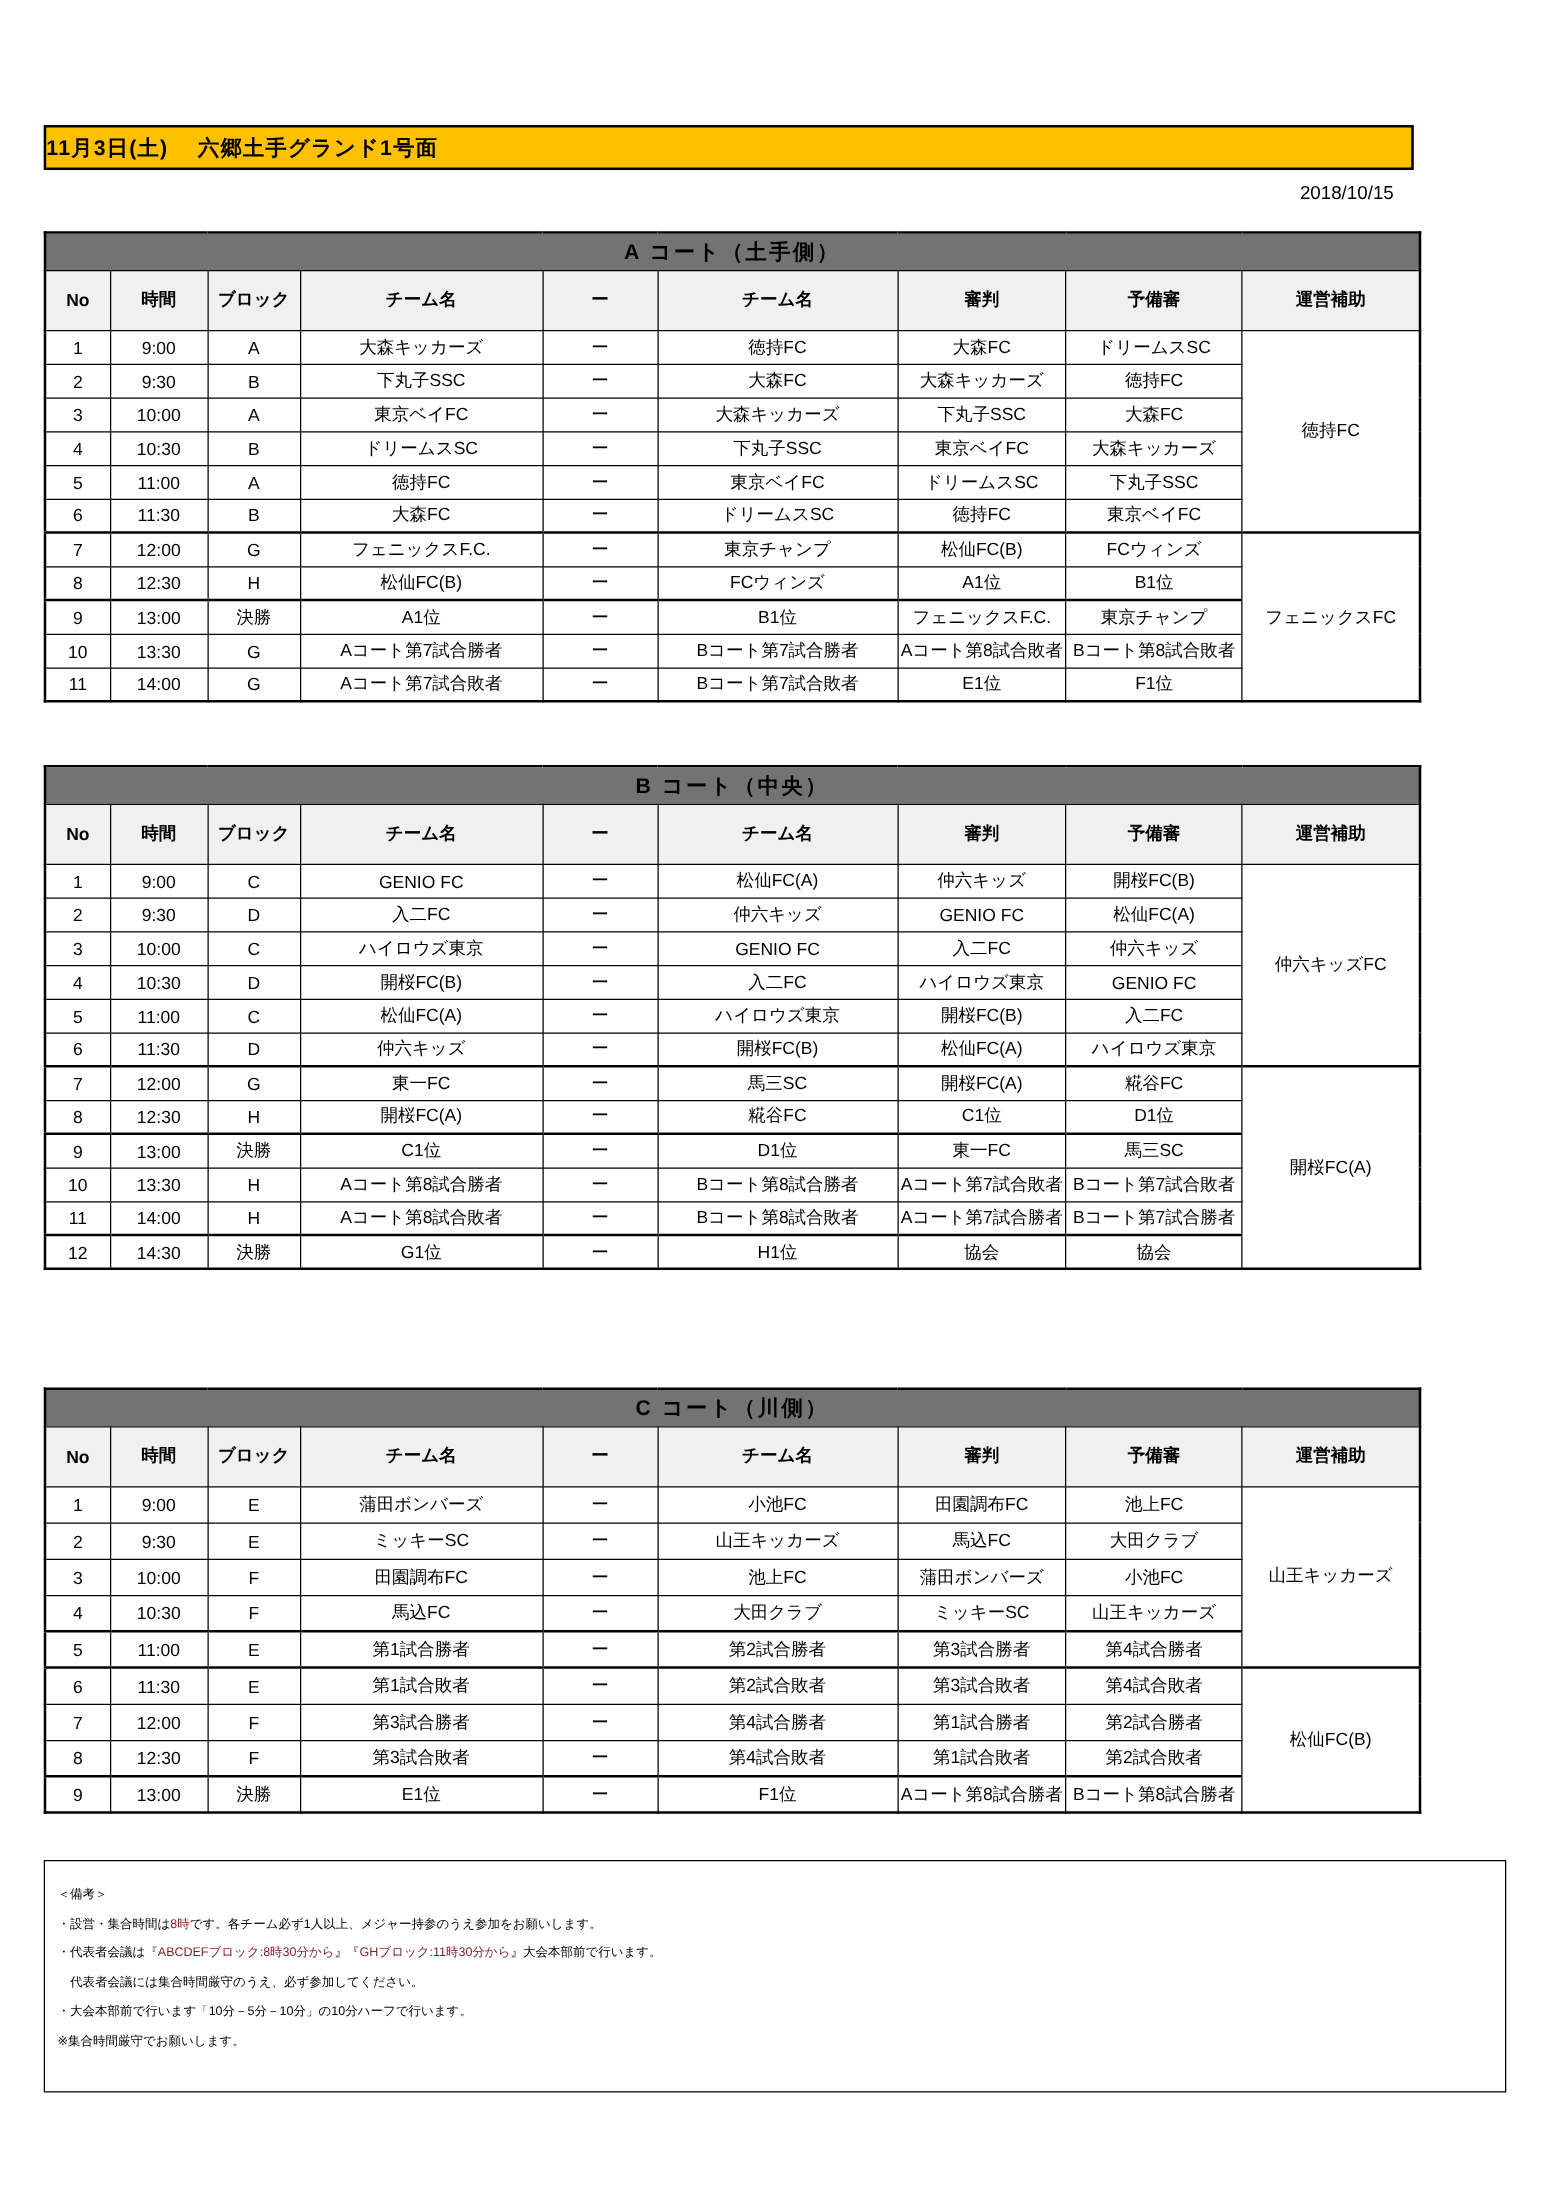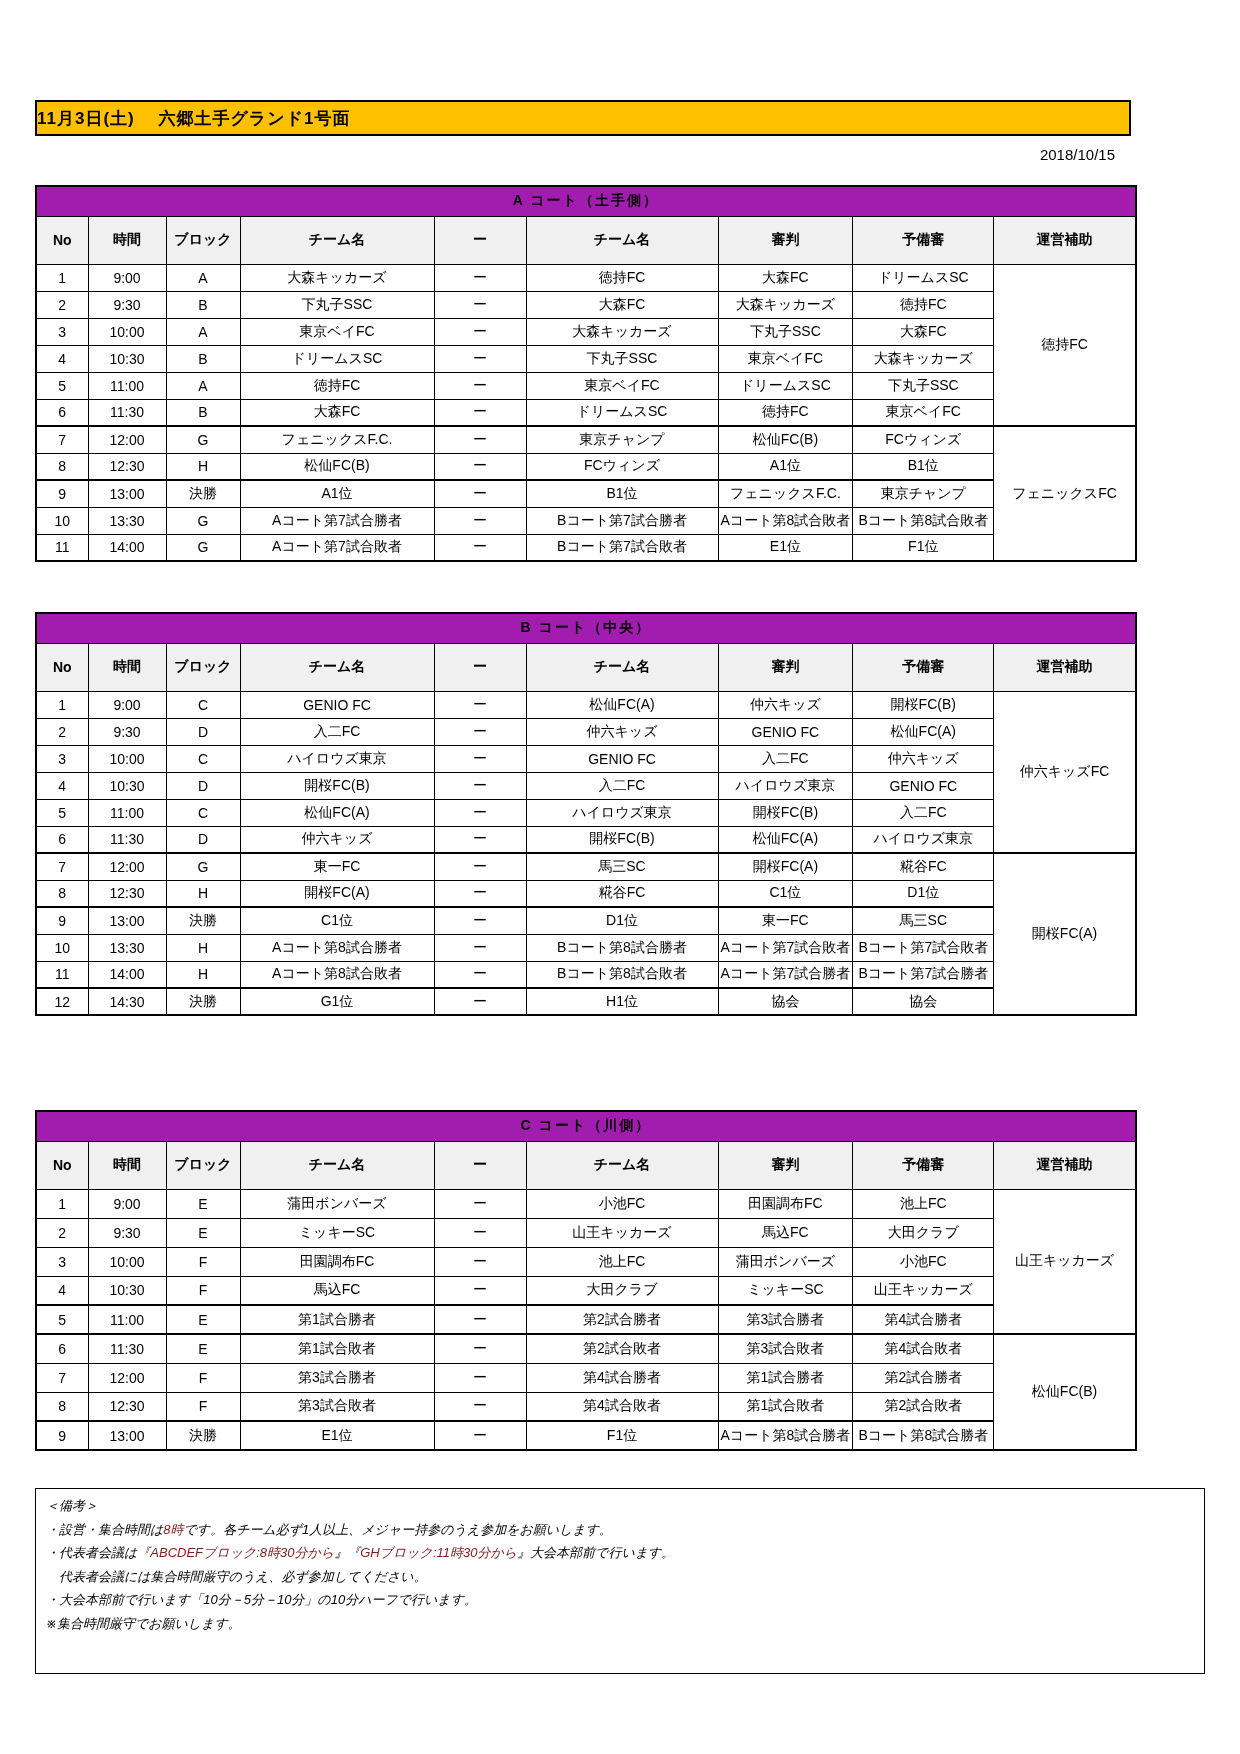--- a/index.html
+++ b/index.html
@@ -15,33 +15,33 @@
   .rev-date{position:absolute;left:19px;top:146px;width:1096px;text-align:right;
             font-size:15px;}
 
   
   .sched{position:absolute;left:35px;border-collapse:collapse;table-layout:fixed;
          border:2px solid #000;background:#fff;}
   .sched td,.sched th{border:1px solid #000;text-align:center;vertical-align:middle;
          font-size:14px;font-weight:normal;padding:0 2px;overflow:hidden;white-space:nowrap;
          box-sizing:border-box;}
   .sched th{background:#f0f0f0;font-weight:bold;height:48px;}
-  .sched .band{background:#a21caf;font-weight:bold;font-size:14px;height:30px;letter-spacing:2px;}
+  .sched .band{background:#737373;font-weight:bold;font-size:17px;height:30px;letter-spacing:2px;}
   .tA td{height:27px;} .tB td{height:27px;} .tC td{height:29px;}
   .sched td.band{height:30px;}
   .sm{font-size:11px;text-align:left;padding-left:3px;}
   .bb{font-weight:bold;}
   tr.thick td{border-top:2px solid #000;}
   td.support{font-size:14px;font-weight:normal;}
   #court-0{top:185px;} #court-1{top:612px;} #court-2{top:1110px;}
 
   
   .notes{position:absolute;left:35px;top:1488px;width:1170px;height:186px;
-         border:1px solid #000;box-sizing:border-box;padding:5px 10px;
-         font-size:13px;line-height:23.5px;font-style:italic;}
+         border:1px solid #000;box-sizing:border-box;padding:15px 10px;
+         font-size:10px;line-height:23.5px;}
   .red{color:#7f1d1d;}
 </style>
 </head>
 <body>
 
 <div class="page">
 
   <div class="banner">
     <span>11月3日(土)　 六郷土手グランド1号面</span>
   </div>

